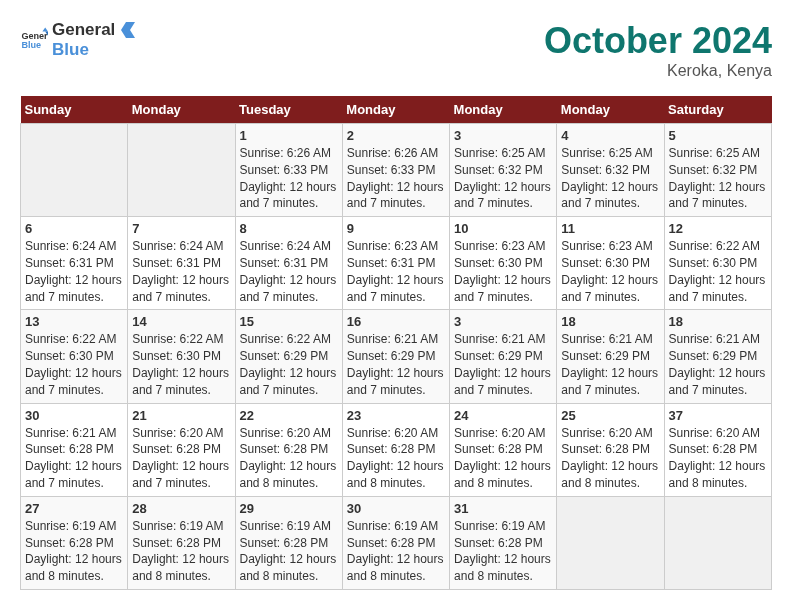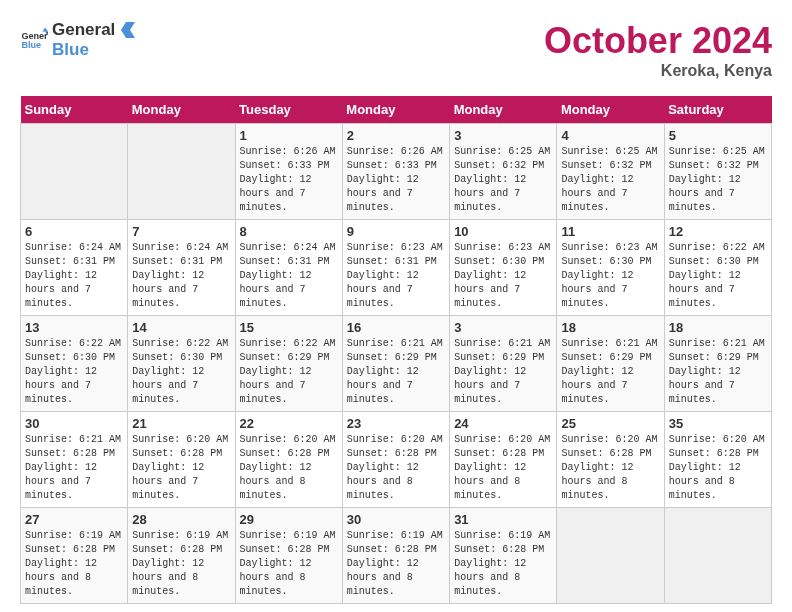--- a/index.html
+++ b/index.html
@@ -24,34 +24,33 @@
     .logo-icon {
       width: 28px;
       height: 28px;
     }
     .title-block {
       text-align: right;
     }
     .month-title {
       font-size: 36px;
       font-weight: bold;
-      color: #be185d;
+      color: #0f766e;
     }
     .location {
       font-size: 16px;
       color: #555;
-      font-weight: bold;
     }
     table {
       width: 100%;
       border-collapse: collapse;
       font-size: 11px;
     }
     thead tr th {
-      background: #be185d;
+      background: #7f1d1d;
       color: #fff;
       padding: 6px 4px;
       text-align: left;
       font-size: 13px;
       font-weight: bold;
     }
     tbody tr td {
       border: 1px solid #ccc;
       vertical-align: top;
       padding: 4px;
@@ -65,24 +64,23 @@
     tbody tr:nth-child(even) td {
       background: #fff;
     }
     .day-num {
       font-size: 13px;
       font-weight: bold;
       display: block;
       margin-bottom: 2px;
     }
     .day-info {
-      font-size: 10px;
+      font-size: 12px;
       color: #333;
       line-height: 1.4;
-      font-family: Liberation Mono, monospace;
     }
     .empty-cell {
       background: #f0f0f0 !important;
     }
   </style>
 </head>
 <body>
 
 <div class="header">
   <div class="logo">
@@ -274,21 +272,21 @@
 Sunset: 6:28 PM
 Daylight: 12 hours and 8 minutes.</div>
         </td>
         <td>
           <span class="day-num">25</span>
           <div class="day-info" style="white-space: pre-line;">Sunrise: 6:20 AM
 Sunset: 6:28 PM
 Daylight: 12 hours and 8 minutes.</div>
         </td>
         <td>
-          <span class="day-num">35</span>
+          <span class="day-num">37</span>
           <div class="day-info" style="white-space: pre-line;">Sunrise: 6:20 AM
 Sunset: 6:28 PM
 Daylight: 12 hours and 8 minutes.</div>
         </td>
       </tr>
       <tr>
         <td>
           <span class="day-num">27</span>
           <div class="day-info" style="white-space: pre-line;">Sunrise: 6:19 AM
 Sunset: 6:28 PM

